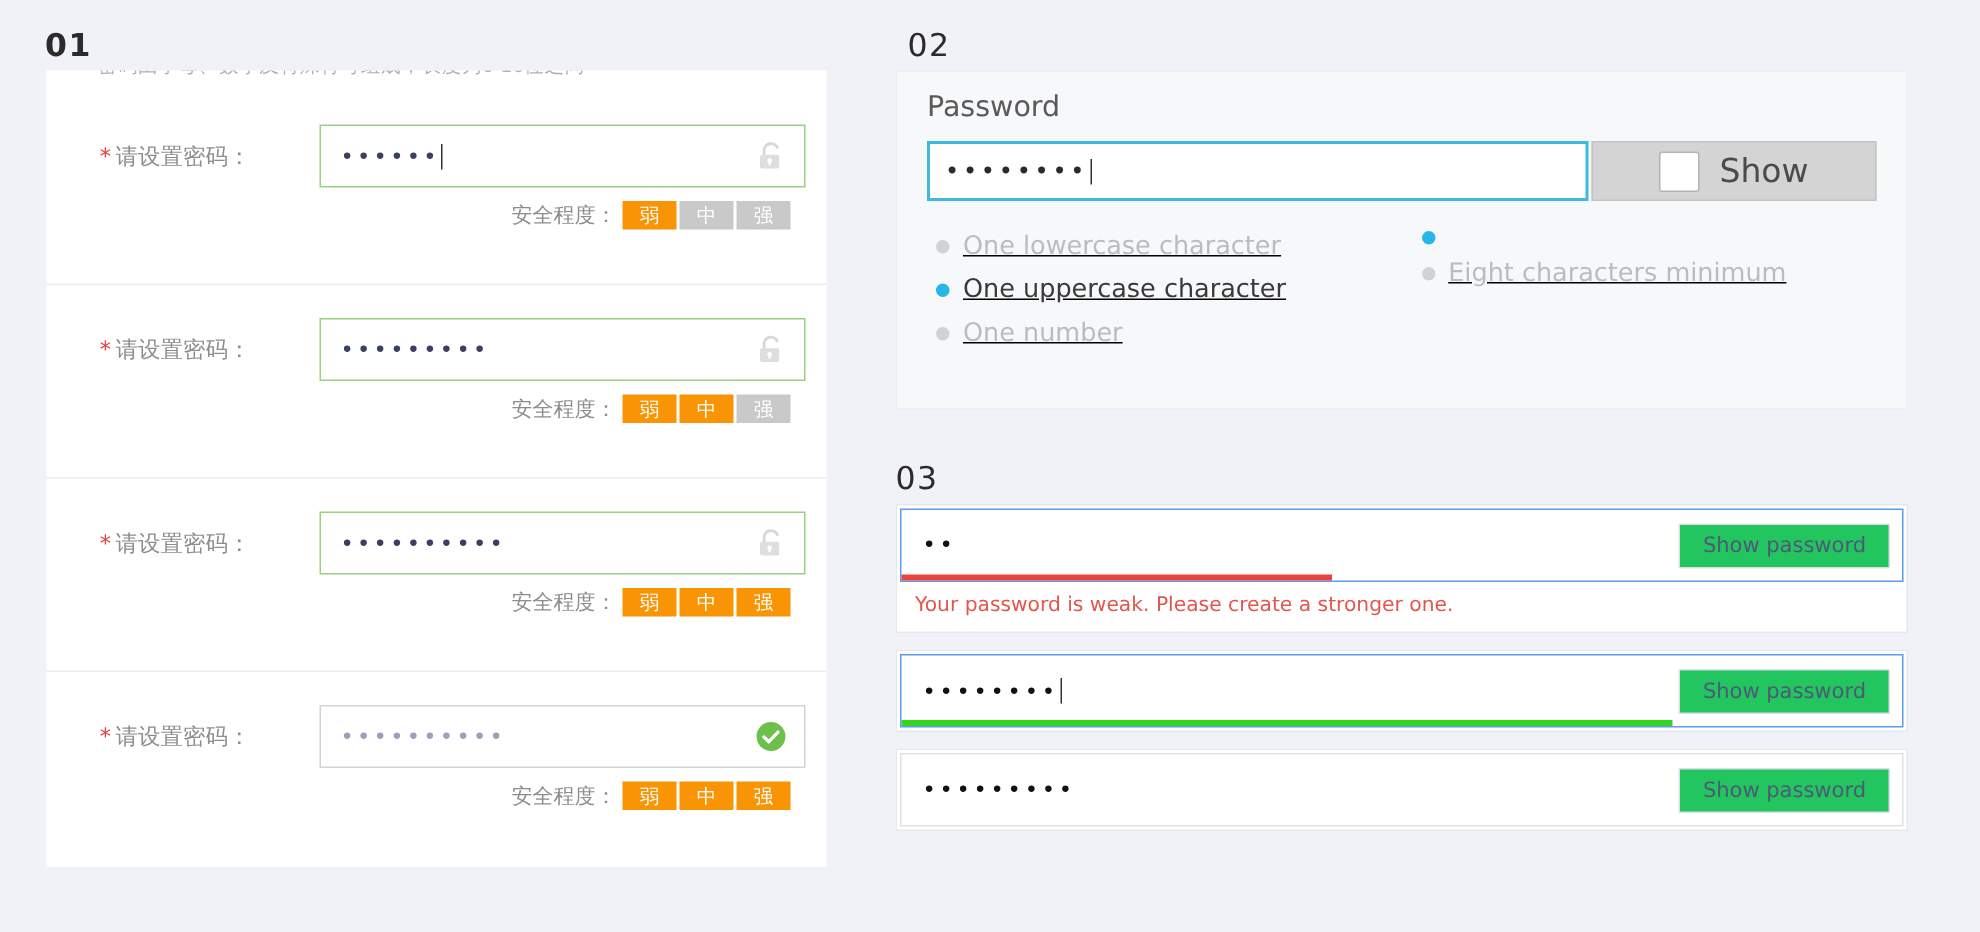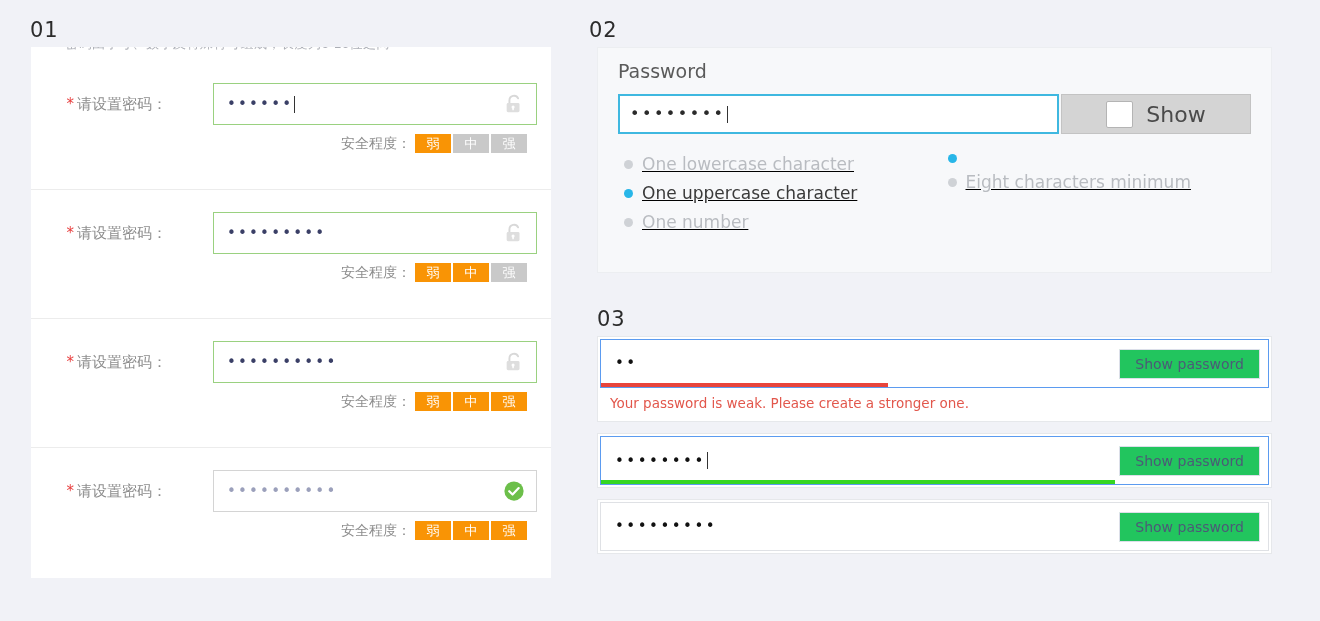--- a/index.html
+++ b/index.html
@@ -15,22 +15,22 @@
 
   
   .sec-num {
     position: absolute;
     font-size: 21px;
     color: #2b2b2b;
     letter-spacing: 1px;
     font-family: "DejaVu Sans", sans-serif;
     font-weight: 400;
   }
-  #num-01 { left: 30px; top: 18px; }
-  #num-02 { left: 589px; top: 18px; }
+  #num-01 { left: 30px; top: 18px; font-weight: bold; }
+  #num-02 { left: 605px; top: 18px; }
   #num-03 { left: 597px; top: 307px; }
 
   
   #panel-01 {
     position: absolute;
     left: 31px; top: 47px;
     width: 520px; height: 531px;
     background: #ffffff;
   }
   .clip-strip {

